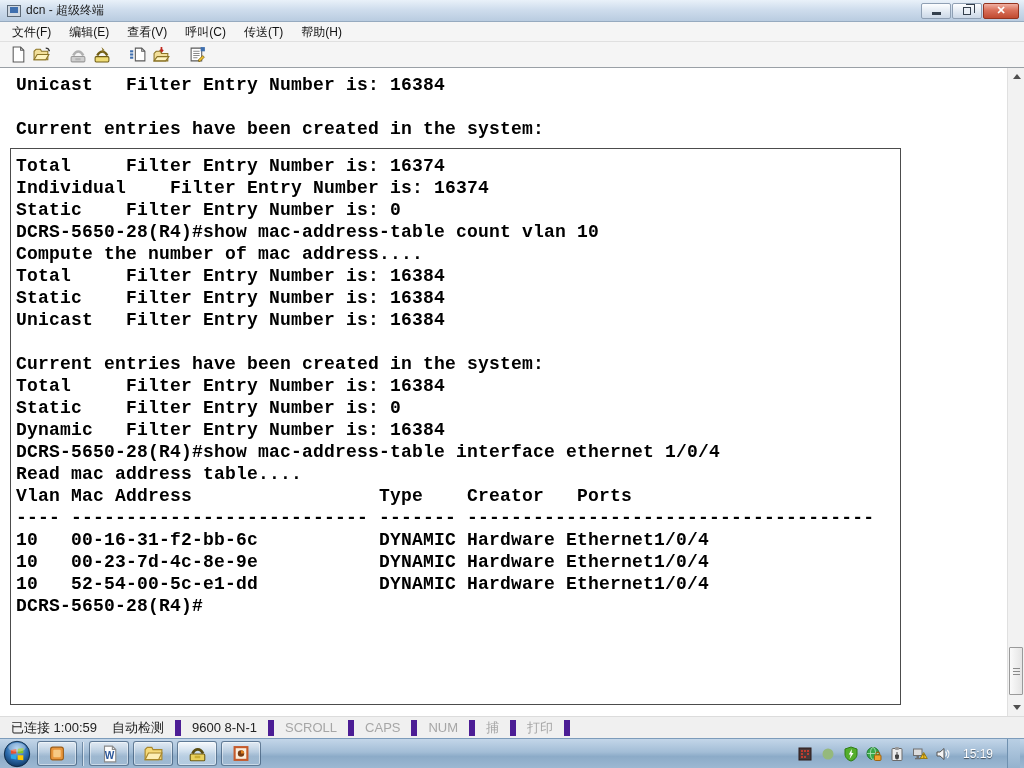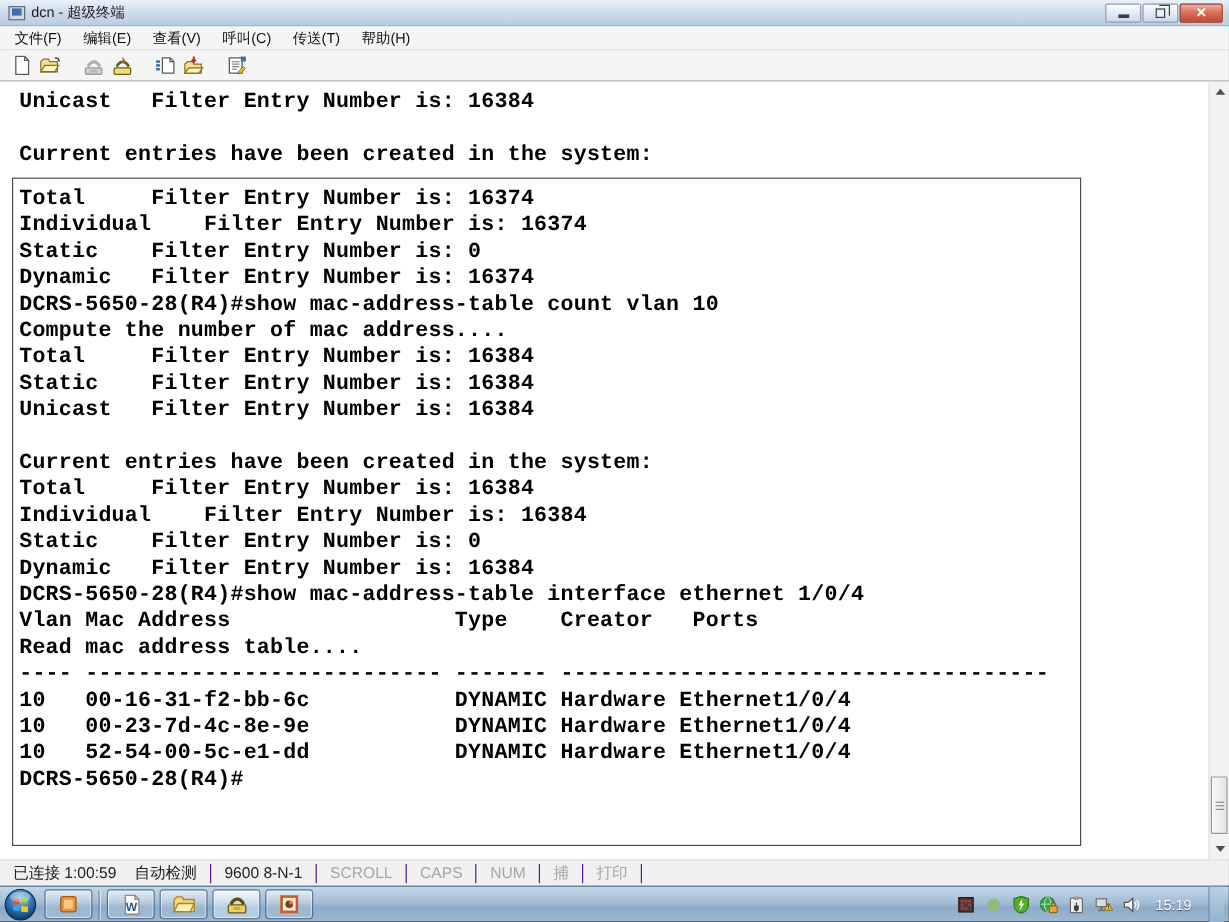--- a/index.html
+++ b/index.html
@@ -52,21 +52,21 @@
   .tri-up { width:0; height:0; border-left:4px solid transparent; border-right:4px solid transparent; border-bottom:5px solid #4f4f4f; }
   .tri-down { width:0; height:0; border-left:4px solid transparent; border-right:4px solid transparent; border-top:5px solid #4f4f4f; }
   .sthumb { position:absolute; left:1px; width:14px; bottom:21px; height:48px;
     background:linear-gradient(90deg,#fafafa,#e4e4e4); border:1px solid #9a9a9a; border-radius:1px;
     display:flex; flex-direction:column; gap:2px; align-items:center; justify-content:center; }
   .grip { width:7px; height:1px; background:#8a8a8a; }
 
   
   .statusbar { height:22px; flex:0 0 22px; background:#f0f0f0; border-top:1px solid #dcdcdc;
     display:flex; align-items:center; font-size:13px; color:#222; }
-  .spanel { height:16px; display:flex; align-items:center; padding:0 11px; border-right:1px solid #4c1d95; }
+  .spanel { height:16px; display:flex; align-items:center; padding:0 11px; border-right:6px solid #4c1d95; }
   .spanel.disabled { color:#a6a6a6; }
   .spanel.noborder { border-right:none; padding-right:4px; }
 
   
   .taskbar { position:absolute; left:0; bottom:0; width:1024px; height:30px;
     background:linear-gradient(#c3d6e9,#a3bdd6 45%,#8cabc8 60%,#9db8d2);
     border-top:1px solid #7d9cbb; display:flex; align-items:center; padding:0 0 0 3px; }
   .startorb { width:28px; height:28px; margin-right:4px; }
   .taskbtn { width:40px; height:25px; margin:0 2px; border-radius:3px;
     border:1px solid rgba(60,90,120,0.75);
@@ -168,35 +168,33 @@
         </svg>
     </div>
   </div>
 
   <div class="terminal">
     <div class="scrollback termtext"><div class="tline">Unicast   Filter Entry Number is: 16384</div><div class="tline">&nbsp;</div><div class="tline">Current entries have been created in the system:</div></div>
     <div class="screenbox">
         <div class="tline">Total     Filter Entry Number is: 16374</div>
         <div class="tline">Individual    Filter Entry Number is: 16374</div>
         <div class="tline">Static    Filter Entry Number is: 0</div>
-        <div class="tline">Dynamic   Filter Entry Number is: 16374</div>
         <div class="tline">DCRS-5650-28(R4)#show mac-address-table count vlan 10</div>
         <div class="tline">Compute the number of mac address....</div>
         <div class="tline">Total     Filter Entry Number is: 16384</div>
         <div class="tline">Static    Filter Entry Number is: 16384</div>
         <div class="tline">Unicast   Filter Entry Number is: 16384</div>
         <div class="tline">&nbsp;</div>
         <div class="tline">Current entries have been created in the system:</div>
         <div class="tline">Total     Filter Entry Number is: 16384</div>
-        <div class="tline">Individual    Filter Entry Number is: 16384</div>
         <div class="tline">Static    Filter Entry Number is: 0</div>
         <div class="tline">Dynamic   Filter Entry Number is: 16384</div>
         <div class="tline">DCRS-5650-28(R4)#show mac-address-table interface ethernet 1/0/4</div>
+        <div class="tline">Read mac address table....</div>
         <div class="tline">Vlan Mac Address                 Type    Creator   Ports</div>
-        <div class="tline">Read mac address table....</div>
         <div class="tline">---- --------------------------- ------- -------------------------------------</div>
         <div class="tline">10   00-16-31-f2-bb-6c           DYNAMIC Hardware Ethernet1/0/4</div>
         <div class="tline">10   00-23-7d-4c-8e-9e           DYNAMIC Hardware Ethernet1/0/4</div>
         <div class="tline">10   52-54-00-5c-e1-dd           DYNAMIC Hardware Ethernet1/0/4</div>
         <div class="tline">DCRS-5650-28(R4)#</div>
       </div>
     <div class="vscroll">
       <div class="sarrow up">
           <div class="tri-up"></div>
         </div>

